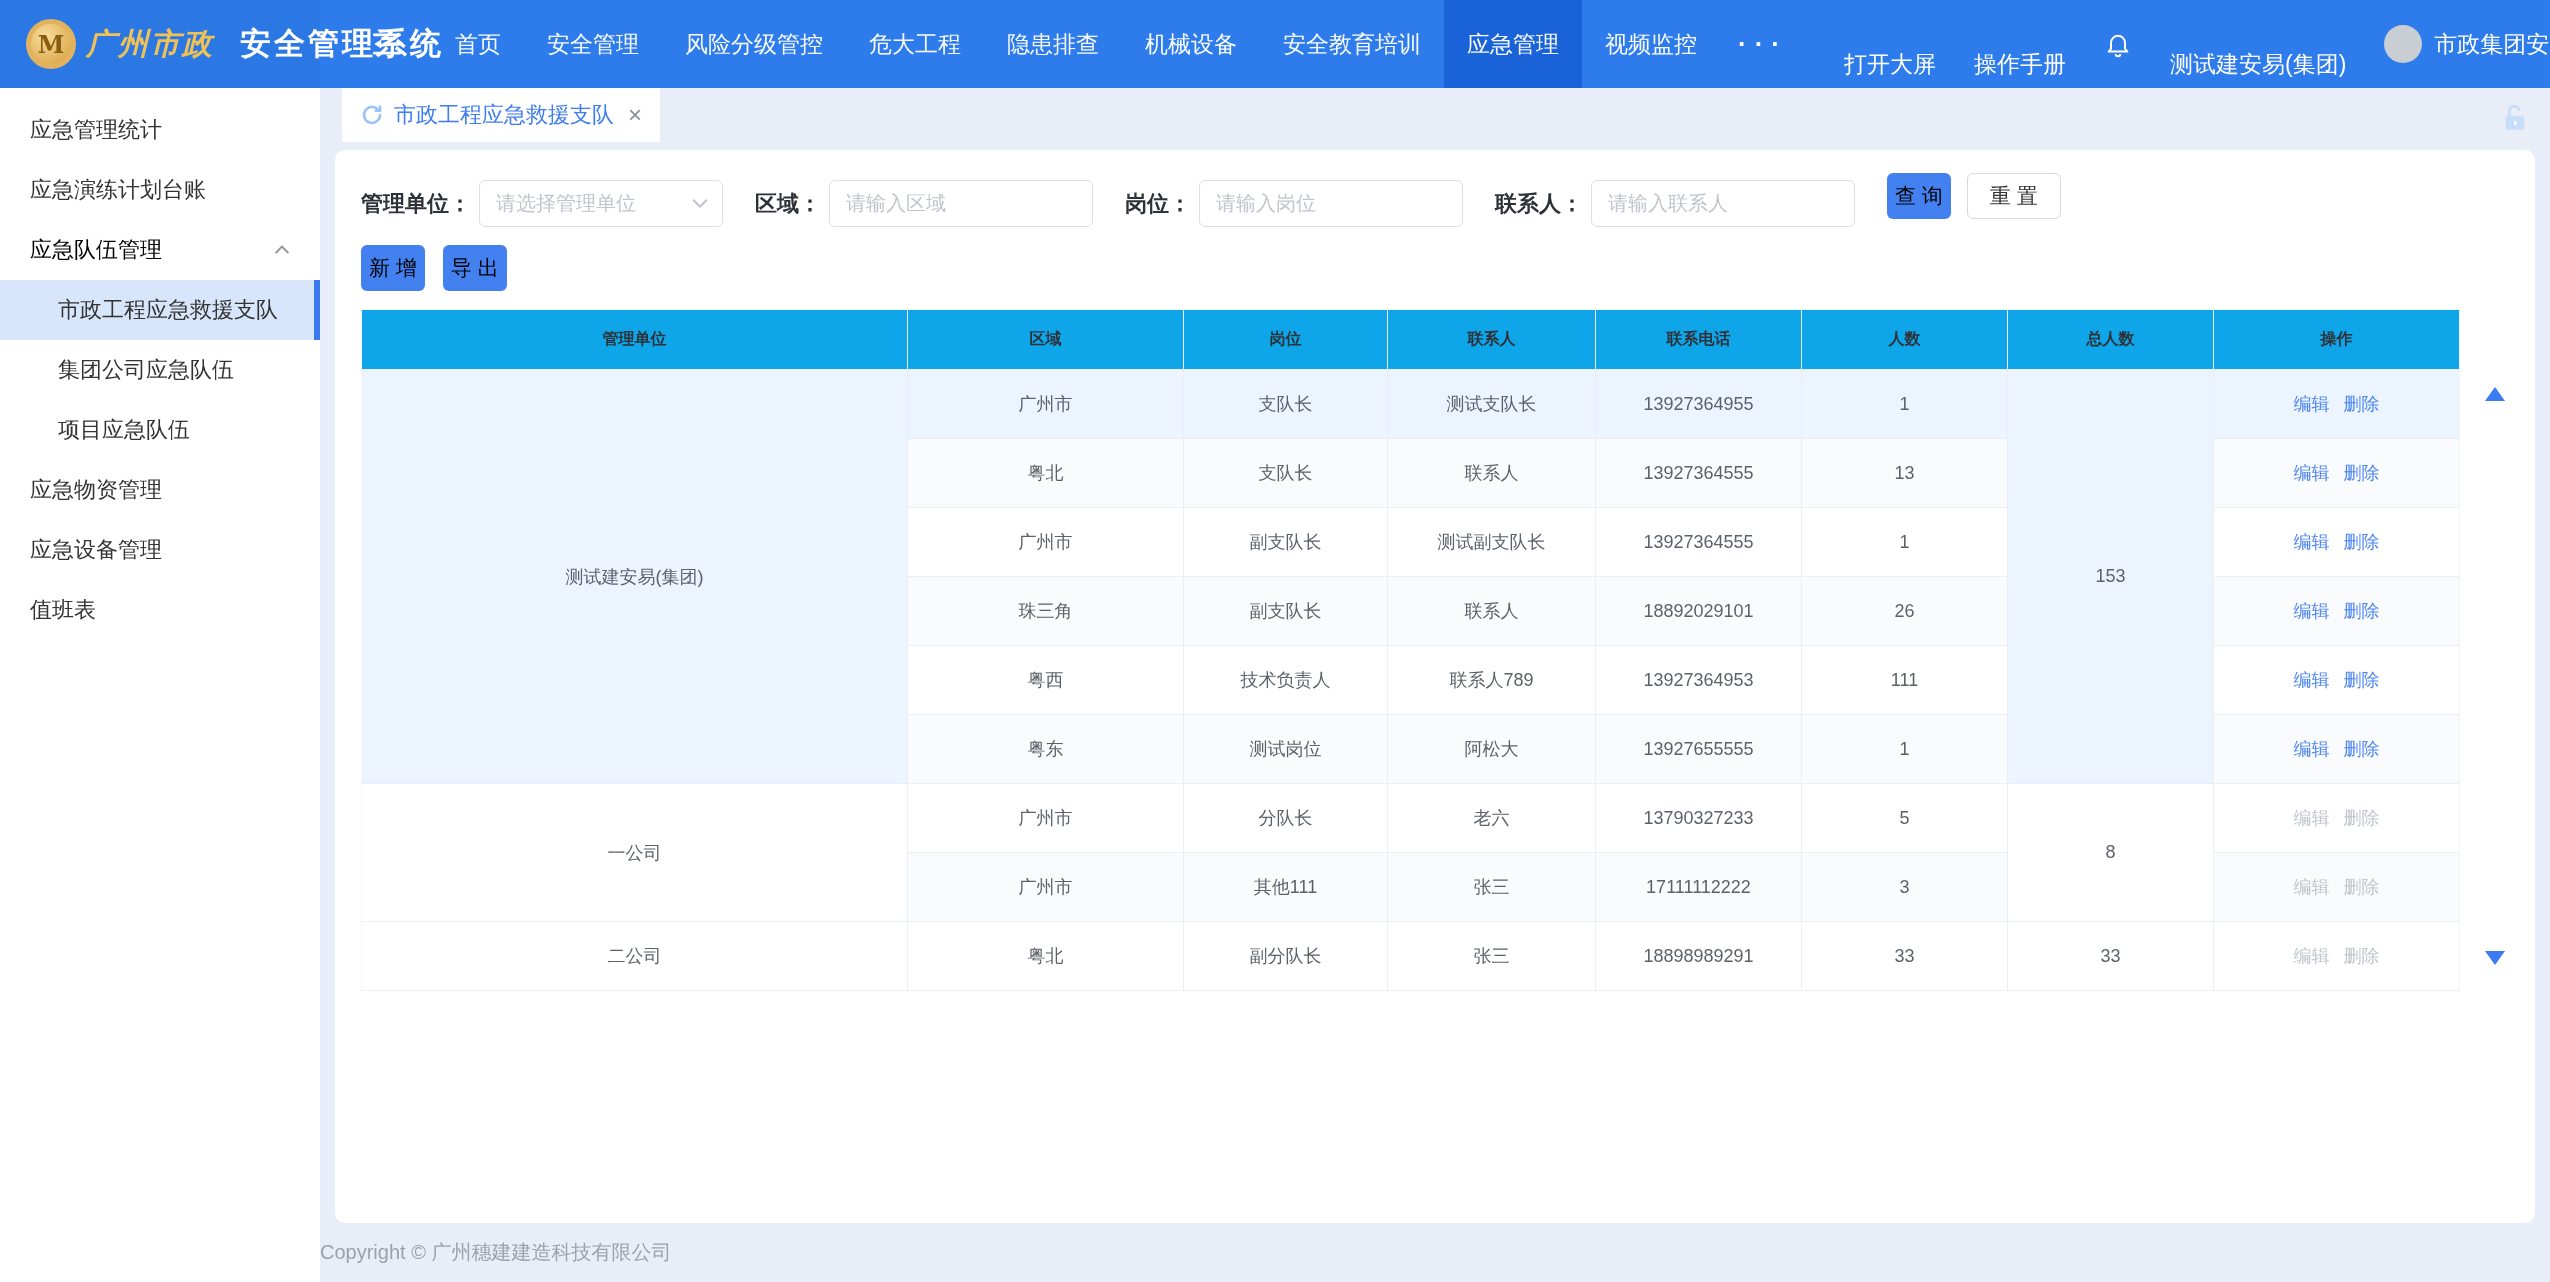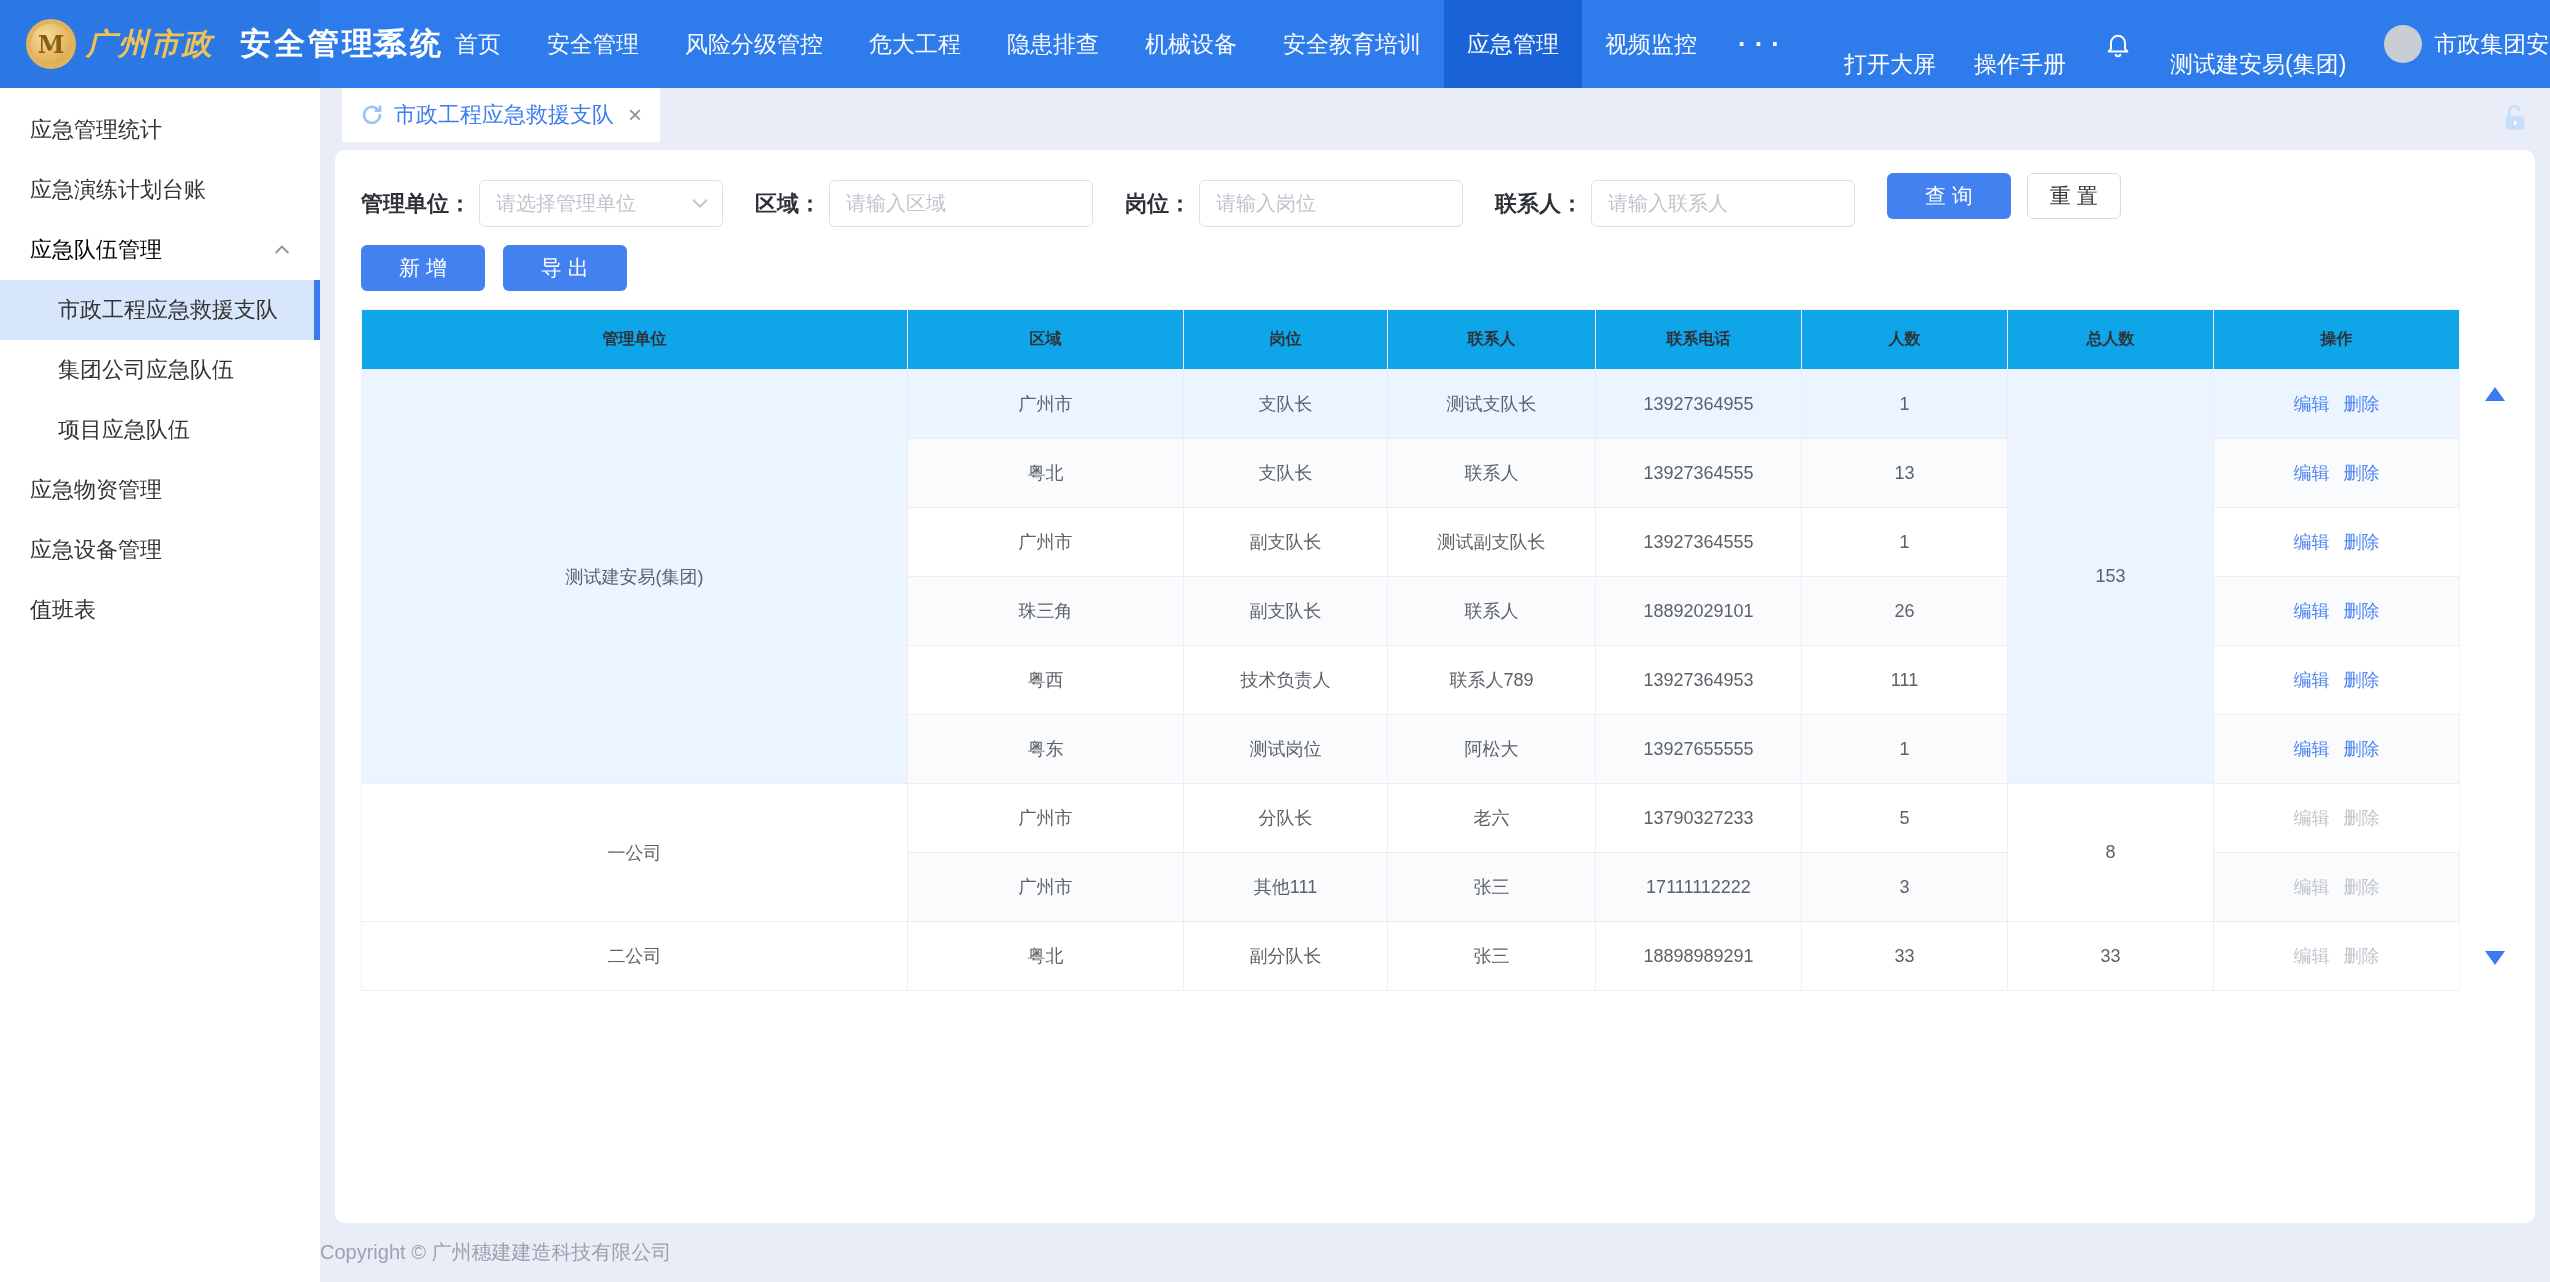--- a/index.html
+++ b/index.html
@@ -46,21 +46,21 @@
   
   .filters { display:flex; align-items:center; padding:14px 0 0 26px; }
   .f-label { font-size:22px; font-weight:600; color:#2e3238; white-space:nowrap; }
   .f-group { display:flex; align-items:center; margin-right:32px;margin-top:16px; }
   .f-input { width:264px; height:47px; border:1px solid #dcdfe6; border-radius:6px; font-size:20px; padding:0 16px; margin-left:8px; color:#333; background:#fff; outline:none; }
   .f-input::placeholder { color:#c0c4cc; }
   .f-select { position:relative; width:244px; margin-left:8px; }
   .f-select .f-input { width:100%; margin-left:0; padding-right:40px; }
   .f-select .chev { position:absolute; right:12px; top:12px; pointer-events:none; }
   .btn { height:46px; border-radius:6px; font-size:21px; display:inline-flex; align-items:center; justify-content:center; cursor:pointer; border:none; white-space:nowrap; }
-  .btn-primary { background:#4380f0; color:#ffffff; padding:0 38px; }
+  .btn-primary { background:#4380f0; color:#000000; padding:0 8px; }
   .btn-plain { background:#fff; color:#333; border:1px solid #d5d9e0; padding:0 22px; margin-left:16px; }
 
   .toolbar { display:flex; align-items:center; padding:18px 0 0 26px; }
   .toolbar .btn-primary { margin-right:18px; }
 
   
   .table-wrap { margin:18px 76px 0 26px; position:relative; }
   table { width:100%; border-collapse:collapse; table-layout:fixed; }
   th { height:60px; background:#0ea5e9; font-size:16px; font-weight:bold; color:#2e3238; border-right:1px solid #ebeef5; border-bottom:1px solid #ebeef5; border-top:1px solid #f2f4f8; }
   th:first-child { border-left:1px solid #f2f4f8; }

